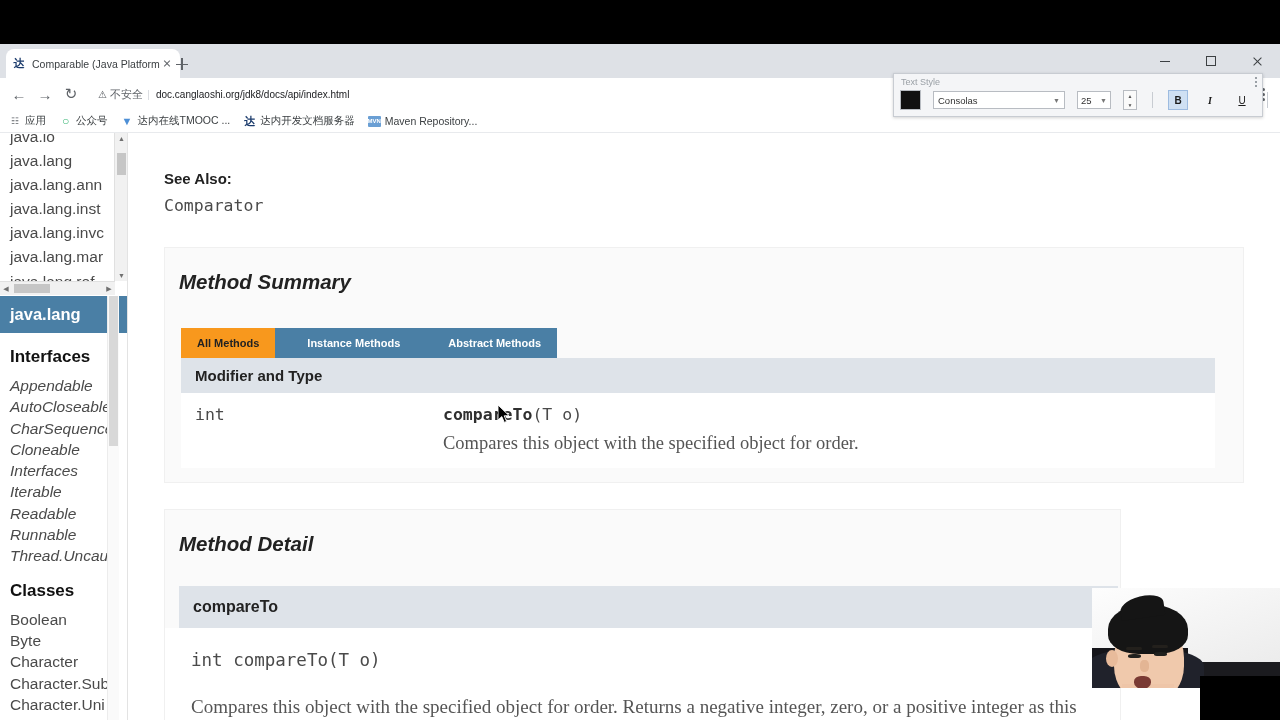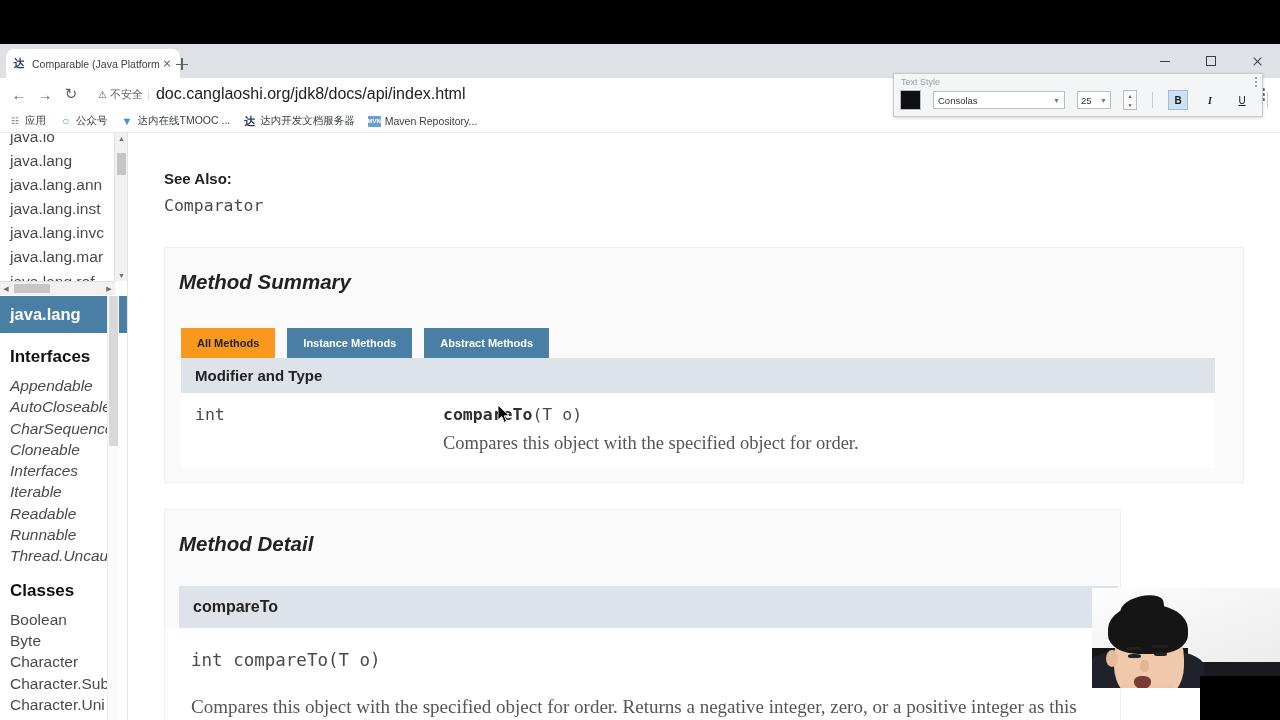--- a/index.html
+++ b/index.html
@@ -50,21 +50,21 @@
   
   .toolbar{height:32px;background:#fff;display:flex;align-items:center;padding:0 6px;position:relative;}
   .navbtn{width:26px;height:26px;display:flex;align-items:center;justify-content:center;color:#5f6368;font-size:15px;}
   .omnibox{
     flex:1;height:24px;margin-left:6px;background:#fff;border-radius:12px;display:flex;align-items:center;
     padding:0 8px;font-size:11.5px;color:#202124;overflow:hidden;white-space:nowrap;
   }
   .warn-ico{color:#5f6368;font-size:10px;margin-right:3px;}
   .not-secure{color:#5f6368;font-size:11px;margin-right:4px;}
   .omni-sep{color:#dadce0;margin-right:6px;}
-  .omni-url{color:#202124;font-size:16px;}
+  .omni-url{color:#202124;font-size:10px;}
   .kebab{width:22px;height:26px;display:flex;flex-direction:column;align-items:center;justify-content:center;gap:2px;}
   .kebab i{width:3px;height:3px;border-radius:50%;background:#5f6368;display:block;}
 
   
   .bookmarks{height:22px;background:#fff;display:flex;align-items:center;padding:0 8px;gap:13px;
     border-bottom:1px solid #e8eaed;}
   .bm{display:flex;align-items:center;gap:4px;font-size:10.5px;color:#3c4043;white-space:nowrap;}
   .bm-ico{width:13px;height:13px;flex:0 0 13px;display:flex;align-items:center;justify-content:center;font-size:9px;}
   .ico-apps{color:#5f6368;letter-spacing:-1px;line-height:1;}
   .ico-green{color:#3cb878;font-size:12px;}
@@ -107,21 +107,21 @@
   .content{position:absolute;left:128px;top:13px;right:0;height:588px;background:#fff;overflow:hidden;}
   .see-also-h{font-size:15px;font-weight:bold;color:#222;margin:24px 0 0 36px;}
   .see-also-l{font-family:"DejaVu Sans Mono", monospace;font-size:16.5px;color:#4a4a4a;margin:9px 0 0 36px;}
 
   .summary-block{margin:32px 0 0 36px;width:1078px;background:#fafafa;border:1px solid #f0f0f0;
     padding:22px 0 14px 0;position:relative;}
   .block-title{font-size:20.5px;font-style:italic;font-weight:bold;color:#222;margin:0 0 0 14px;}
   .tabs{display:flex;margin:34px 0 0 16px;}
   .tabitem{padding:9px 16px;font-size:11px;font-weight:bold;white-space:nowrap;}
   .tabitem.active{background:#f8981d;color:#222;}
-  .tabitem.inactive{background:#4a7fa5;color:#fff;margin-left:12px;}
+  .tabitem.inactive{background:#4a7fa5;color:#fff;margin-left:0;padding-left:32px;}
   .tbl{margin:0 0 0 16px;width:1034px;}
   .tbl-head{display:flex;background:#dee3e9;padding:9px 0;}
   .tbl-head div{font-size:15px;font-weight:bold;color:#222;}
   .col1{width:262px;padding-left:14px;box-sizing:border-box;}
   .col2{flex:1;}
   .tbl-row{display:flex;background:#fff;padding:12px 0 14px 0;}
   .cell-type{width:262px;padding-left:14px;box-sizing:border-box;
     font-family:"DejaVu Sans Mono", monospace;font-size:16.5px;color:#4a4a4a;}
   .cell-desc{flex:1;}
   .m-sig{font-family:"DejaVu Sans Mono", monospace;font-size:16.5px;color:#4a4a4a;}

